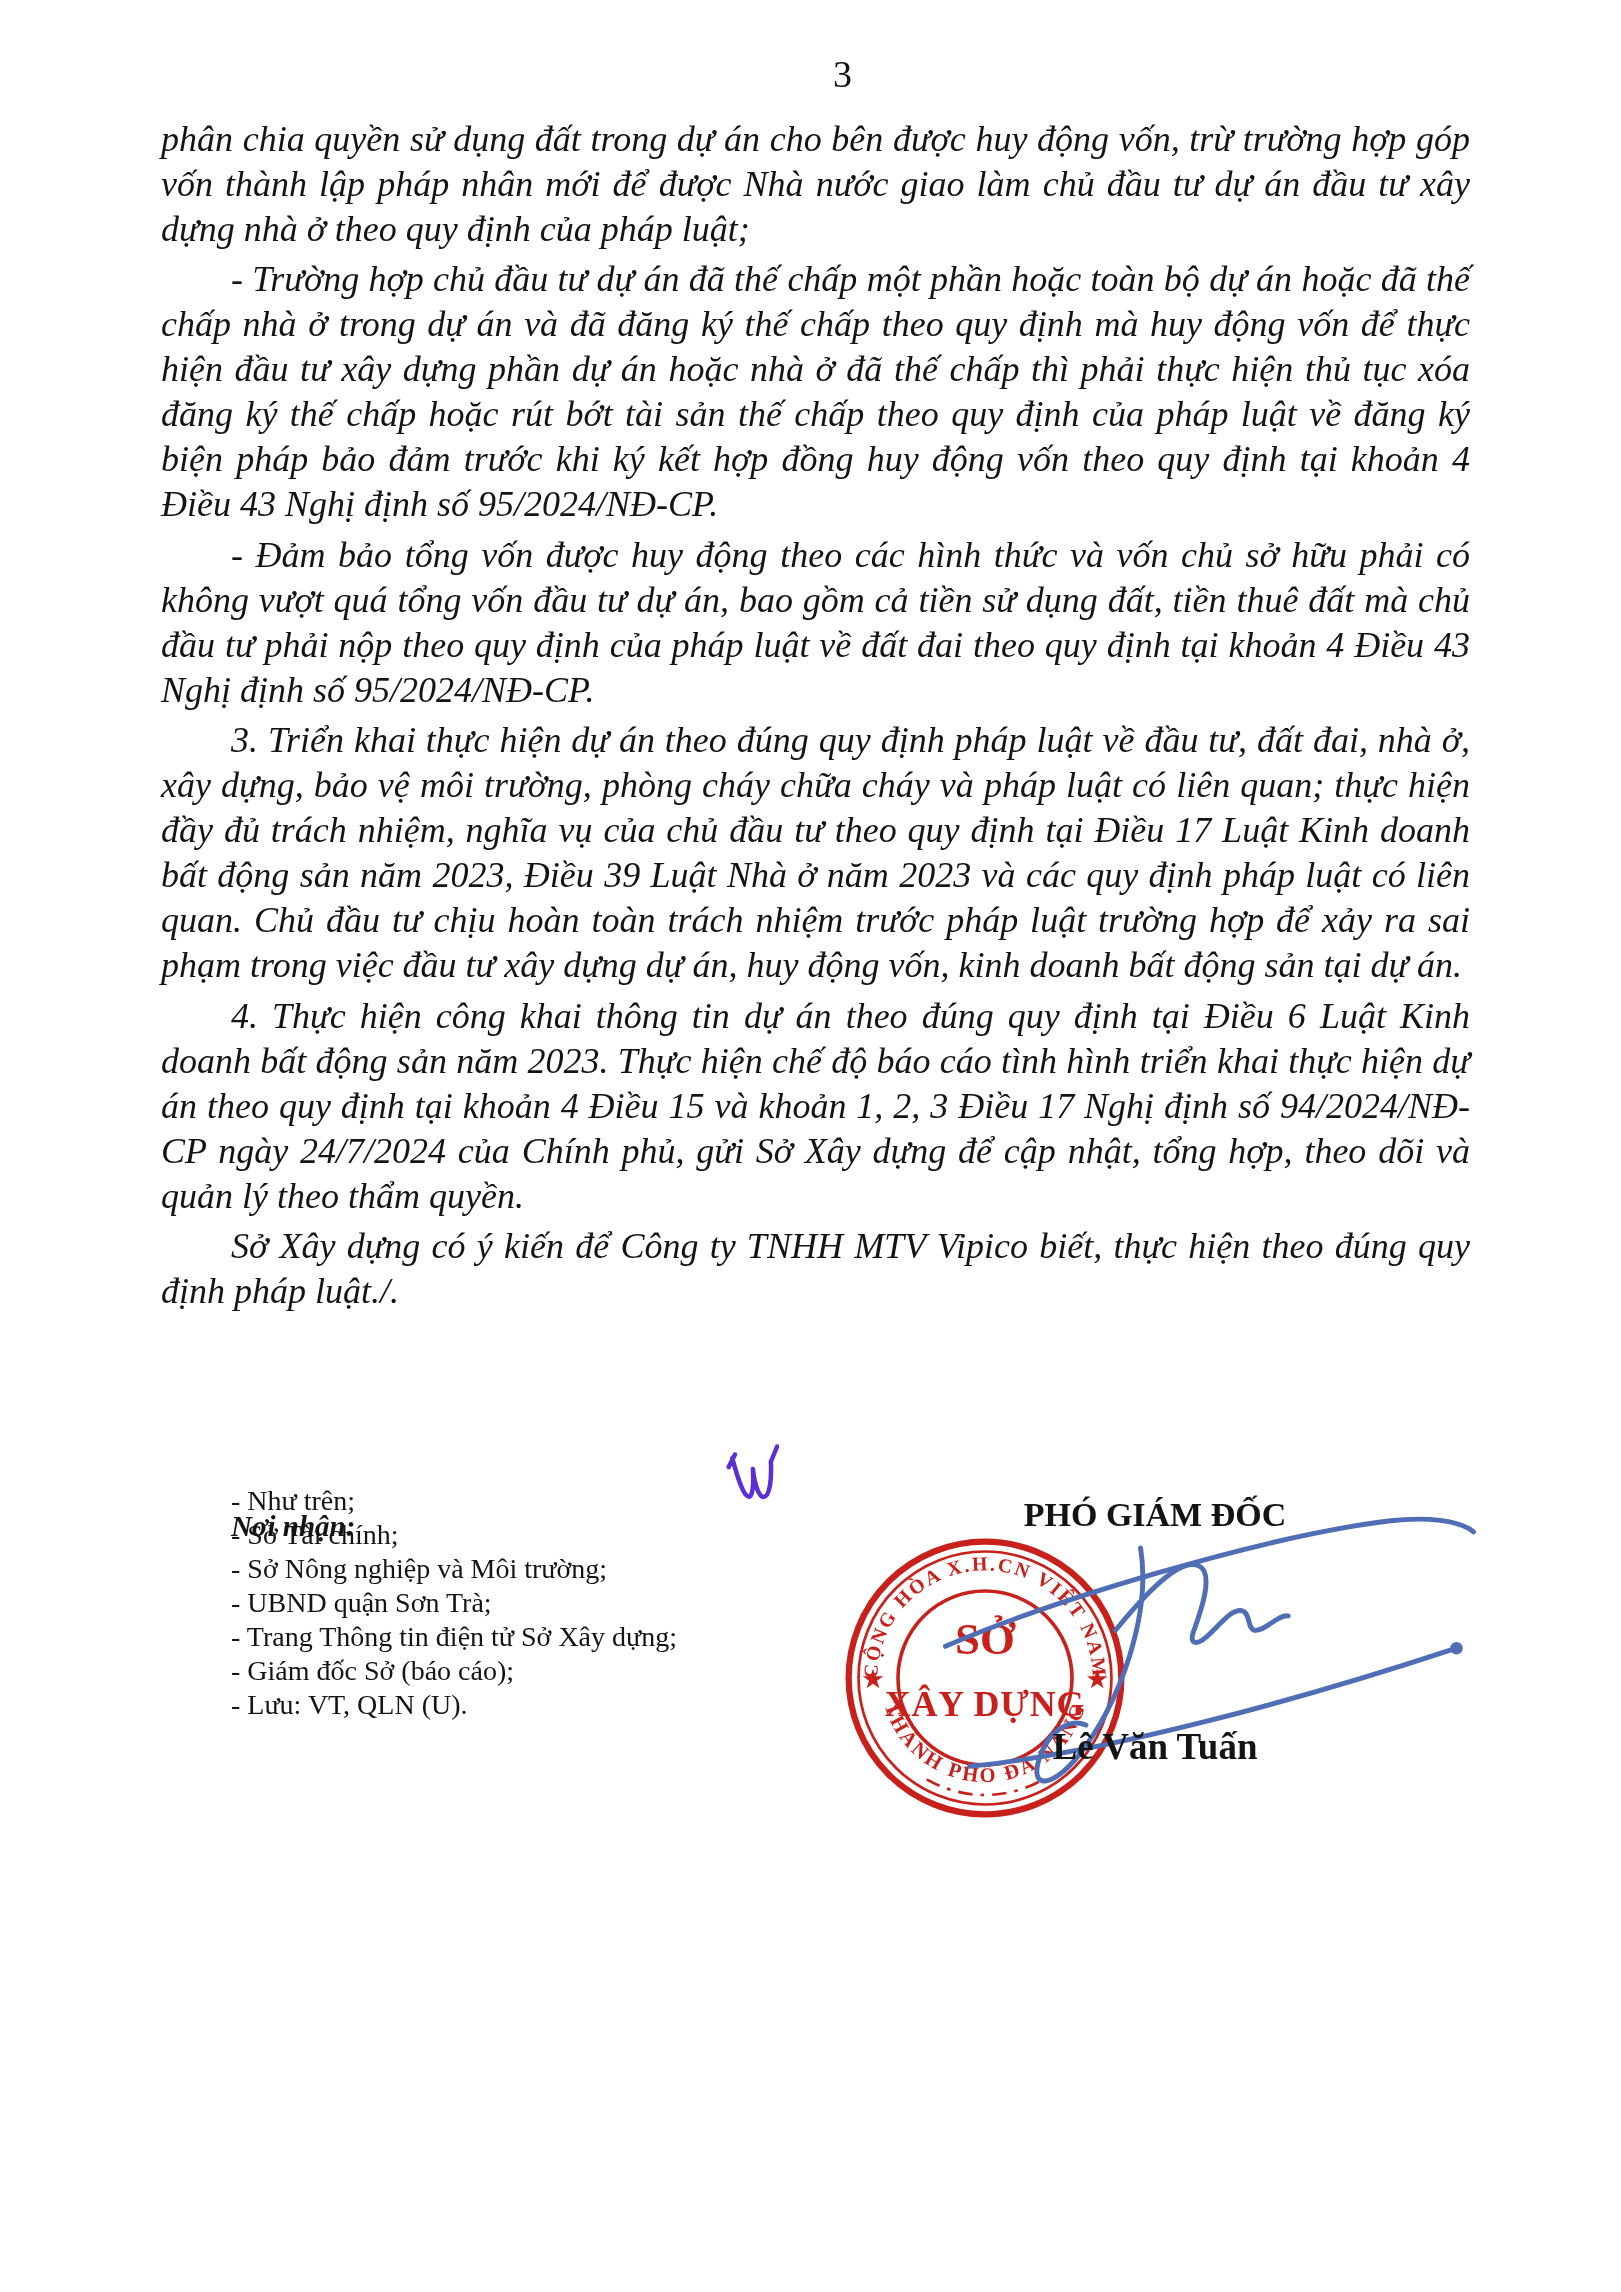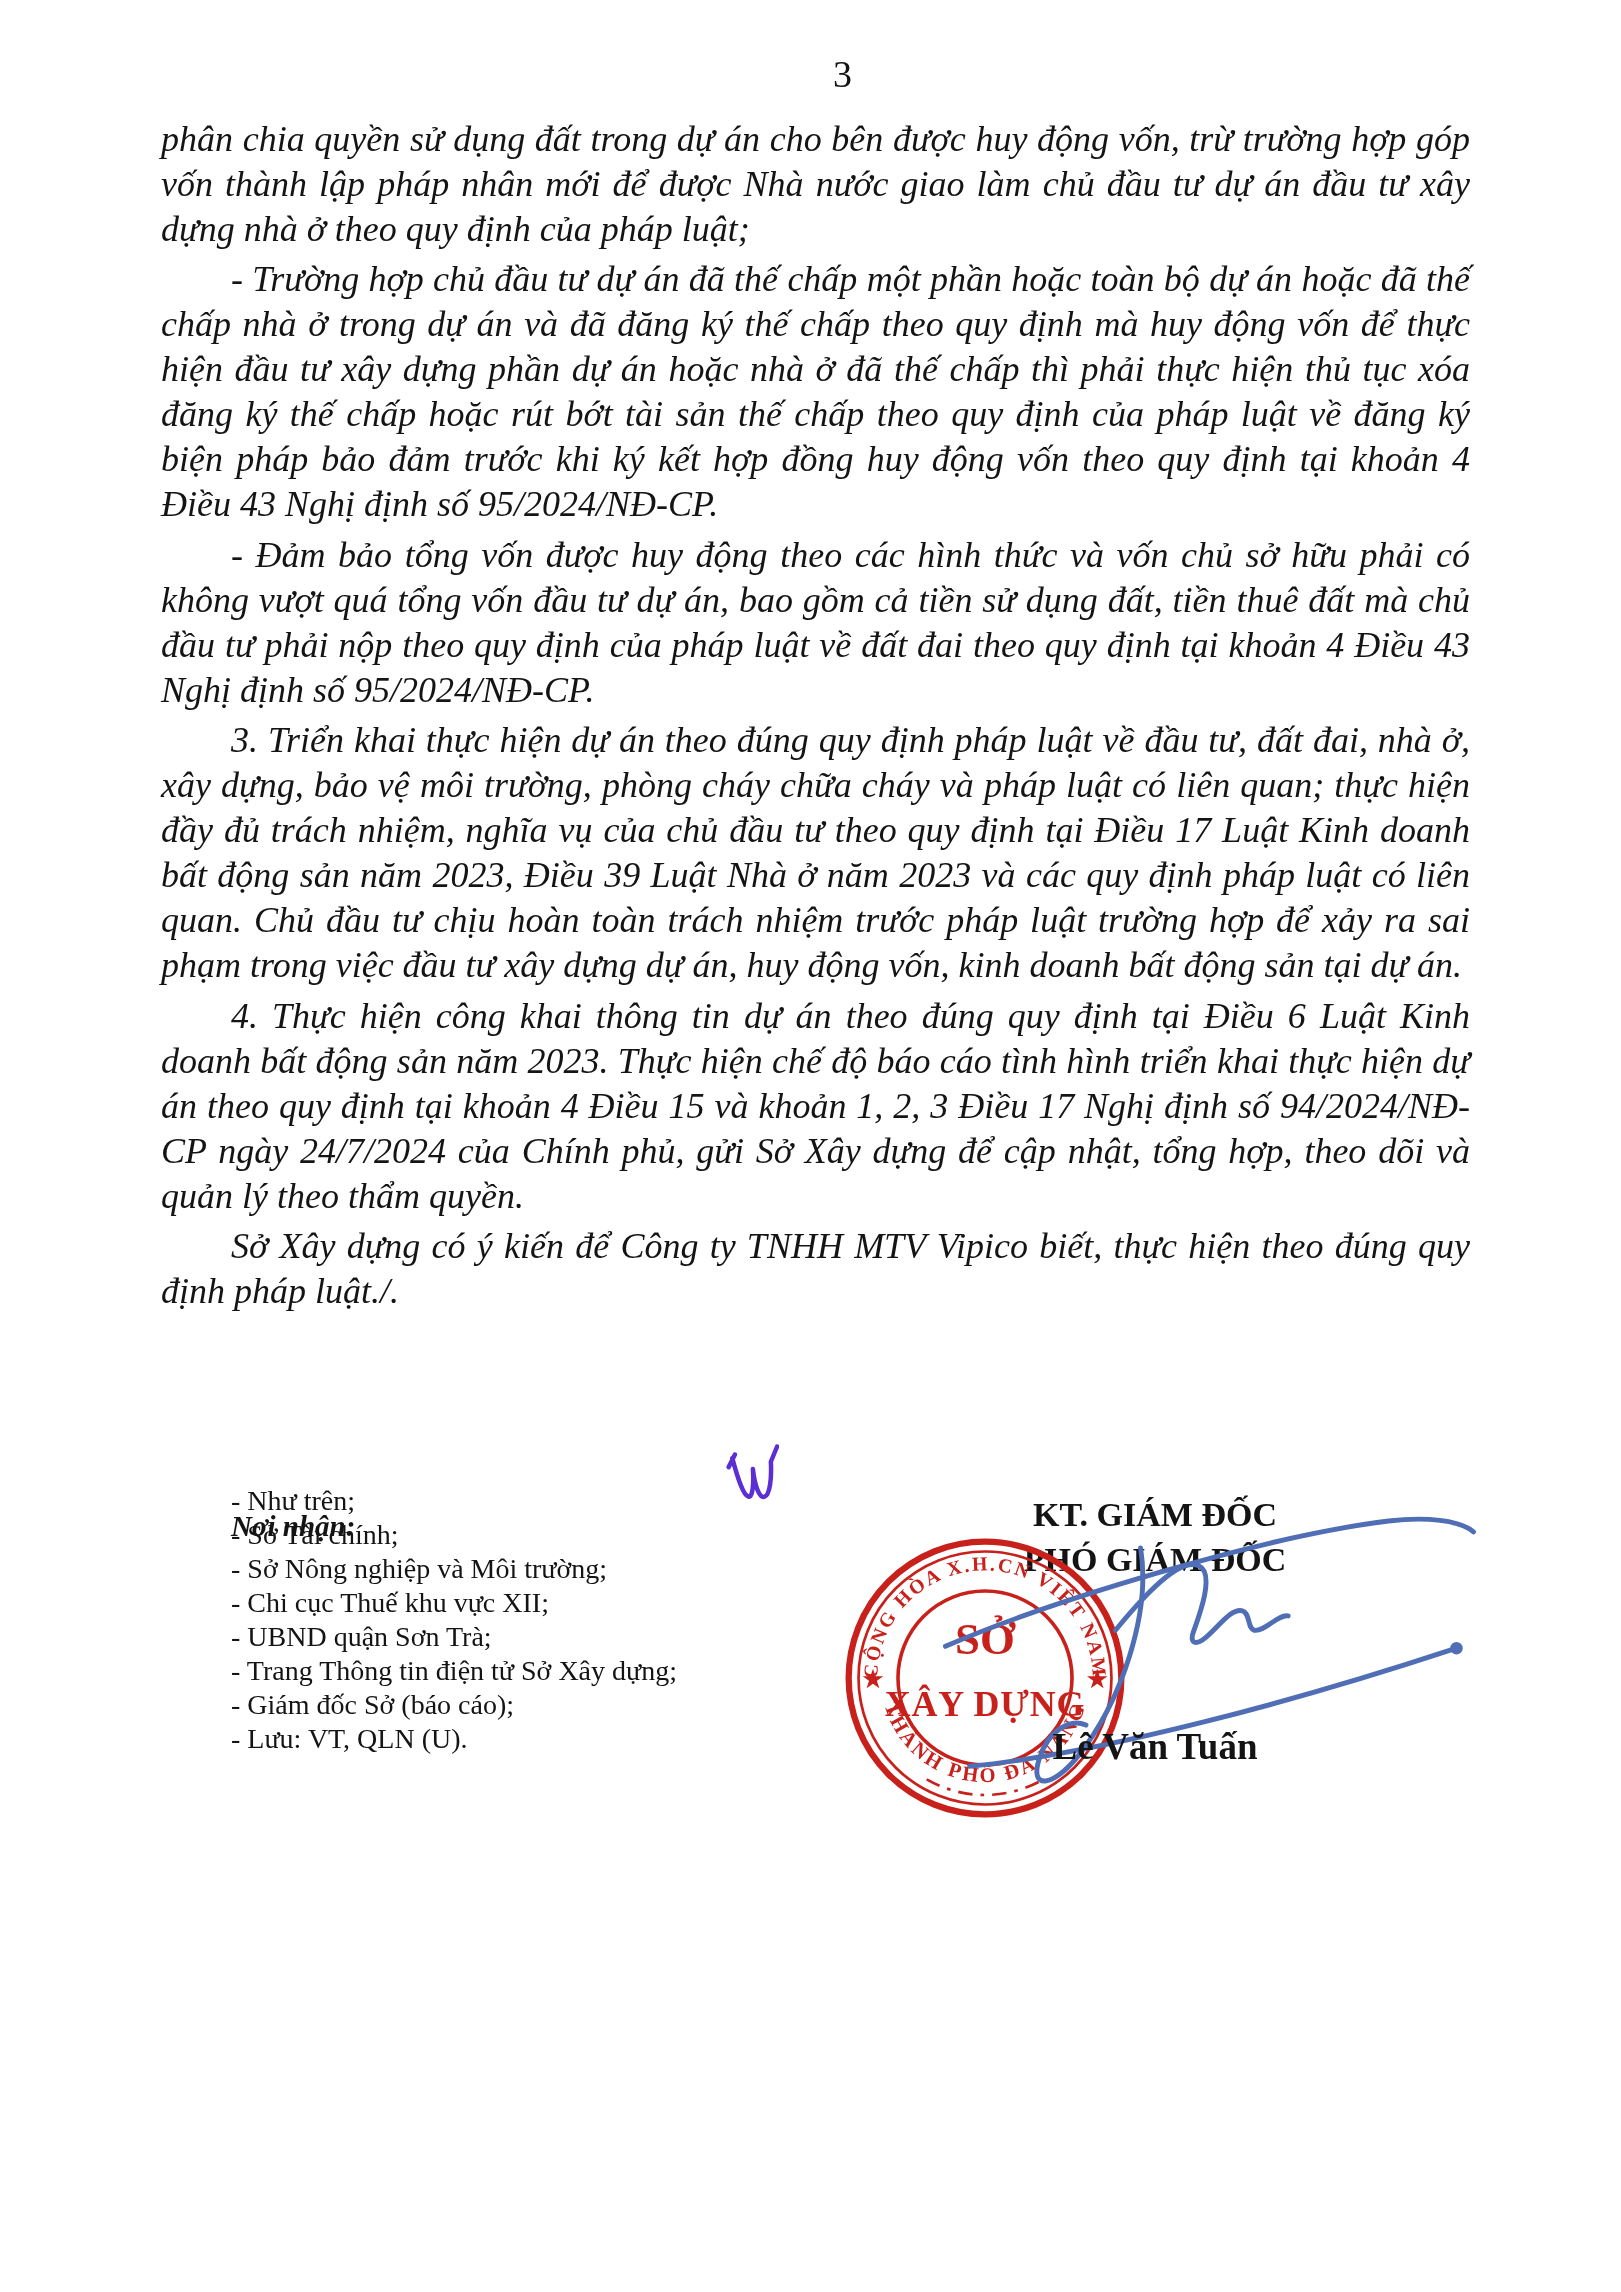--- a/index.html
+++ b/index.html
@@ -67,29 +67,27 @@
   <svg class="initials" viewBox="0 0 60 78">
     <path d="M 4 28 L 11 14 M 8 18 C 14 40 20 59 26 61 C 31 62 32 46 31 30 M 31 30 C 33 48 38 63 44 61 C 50 59 52 40 51 22 L 58 5" fill="none" stroke-linecap="round" stroke-linejoin="round" stroke-width="5" stroke="#5b2fd4"></path>
   </svg>
 
   <div class="recipients-title">Nơi nhận:</div>
 
   <div class="recipients">
     <div>- Như trên;</div>
     <div>- Sở Tài chính;</div>
     <div>- Sở Nông nghiệp và Môi trường;</div>
-    <div>- Chi cục Thuế khu vực XII;</div>
     <div>- UBND quận Sơn Trà;</div>
     <div>- Trang Thông tin điện tử Sở Xây dựng;</div>
     <div>- Giám đốc Sở (báo cáo);</div>
     <div>- Lưu: VT, QLN (U).</div>
   </div>
 
   <div class="sign-titles">
-    <div>KT. GIÁM ĐỐC</div>
     <div>PHÓ GIÁM ĐỐC</div>
   </div>
 
   <svg class="stamp" viewBox="0 0 330 330">
     <defs>
       <path id="arcTop" d="M 45 165 A 120 120 0 0 1 285 165"></path>
       <path id="arcBottom" d="M 49 165 A 116 116 0 0 0 281 165"></path>
     </defs>
     <circle cx="165" cy="165" r="152" fill="none" stroke-width="7" stroke="#c8201a"></circle>
     <circle cx="165" cy="165" r="141" fill="none" stroke-width="3" stroke="#c8201a"></circle>

